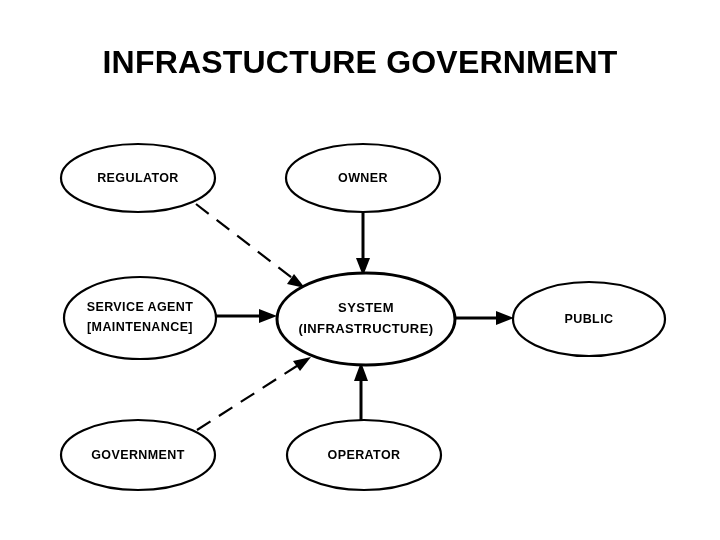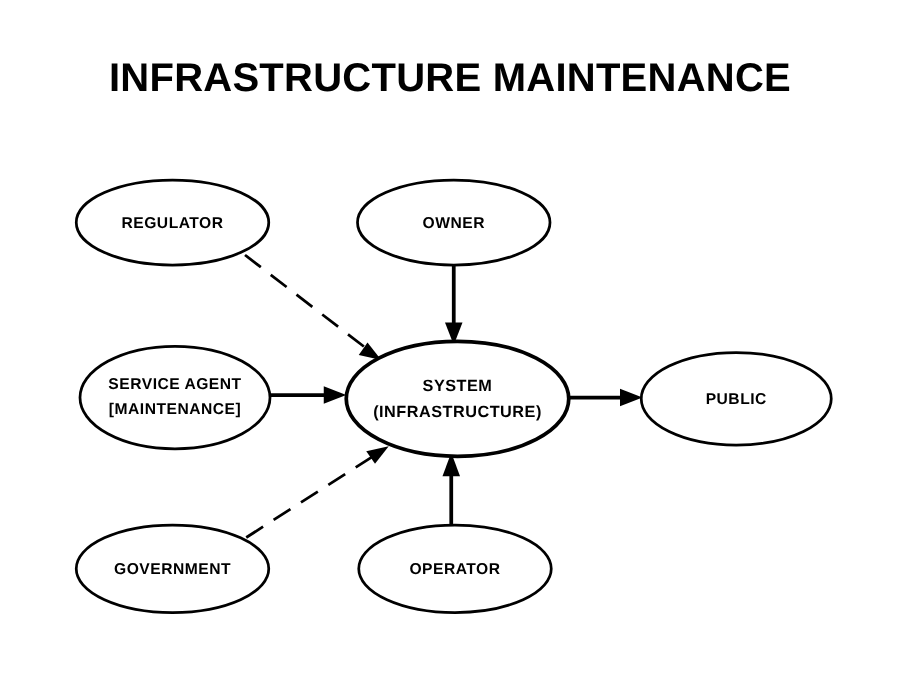--- a/index.html
+++ b/index.html
@@ -72,21 +72,21 @@
   .arrow-head {
     fill: #000000;
     stroke: none;
   }
 </style>
 </head>
 <body>
 
 <div id="slide">
 
-  <div id="title">INFRASTRUCTURE MAINTENANCE</div>
+  <div id="title">INFRASTUCTURE GOVERNMENT</div>
 
   <svg id="diagram" viewBox="0 0 720 540">
 
     <g>
       <line class="edge-dashed" x1="196" y1="204" x2="296" y2="281"></line>
       <polygon class="arrow-head" points="305,288 287,284 294,274"></polygon>
     </g>
 
     <g>
       <line class="edge-solid" x1="363" y1="212" x2="363" y2="264"></line>

